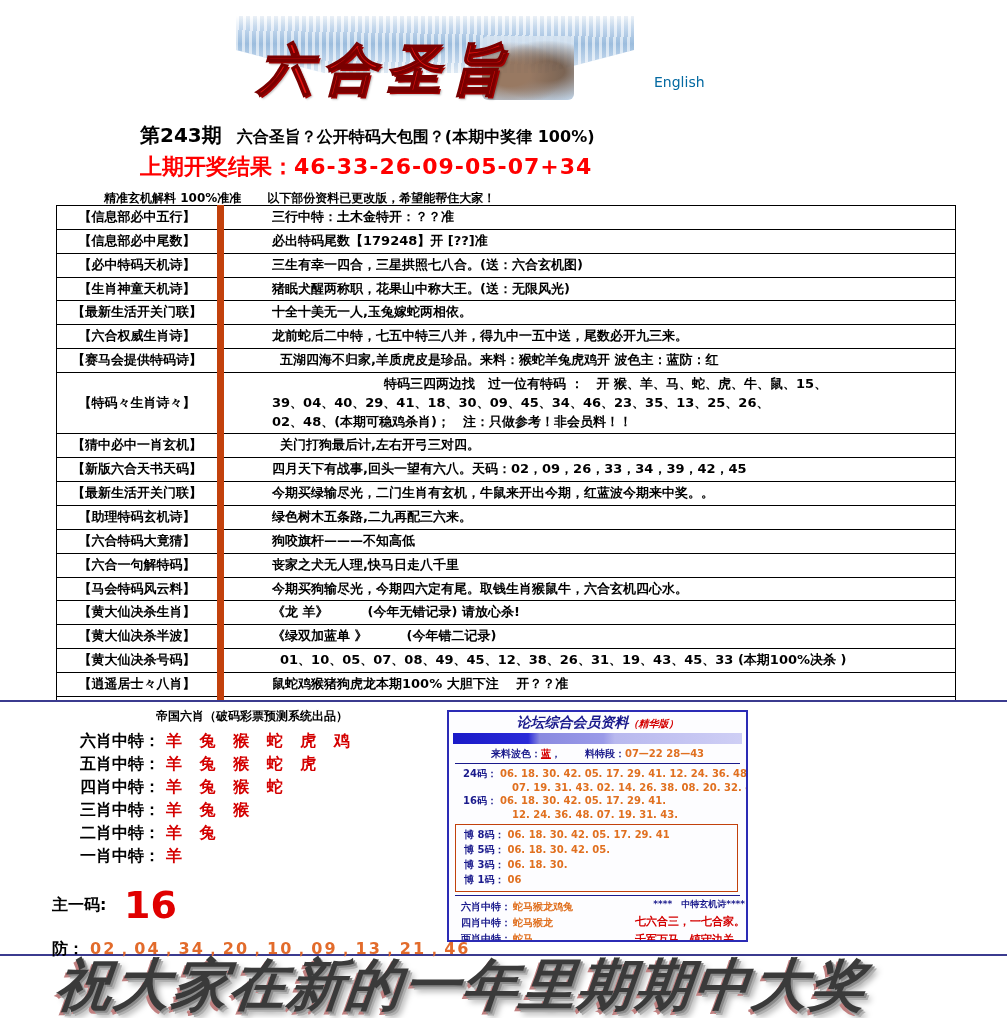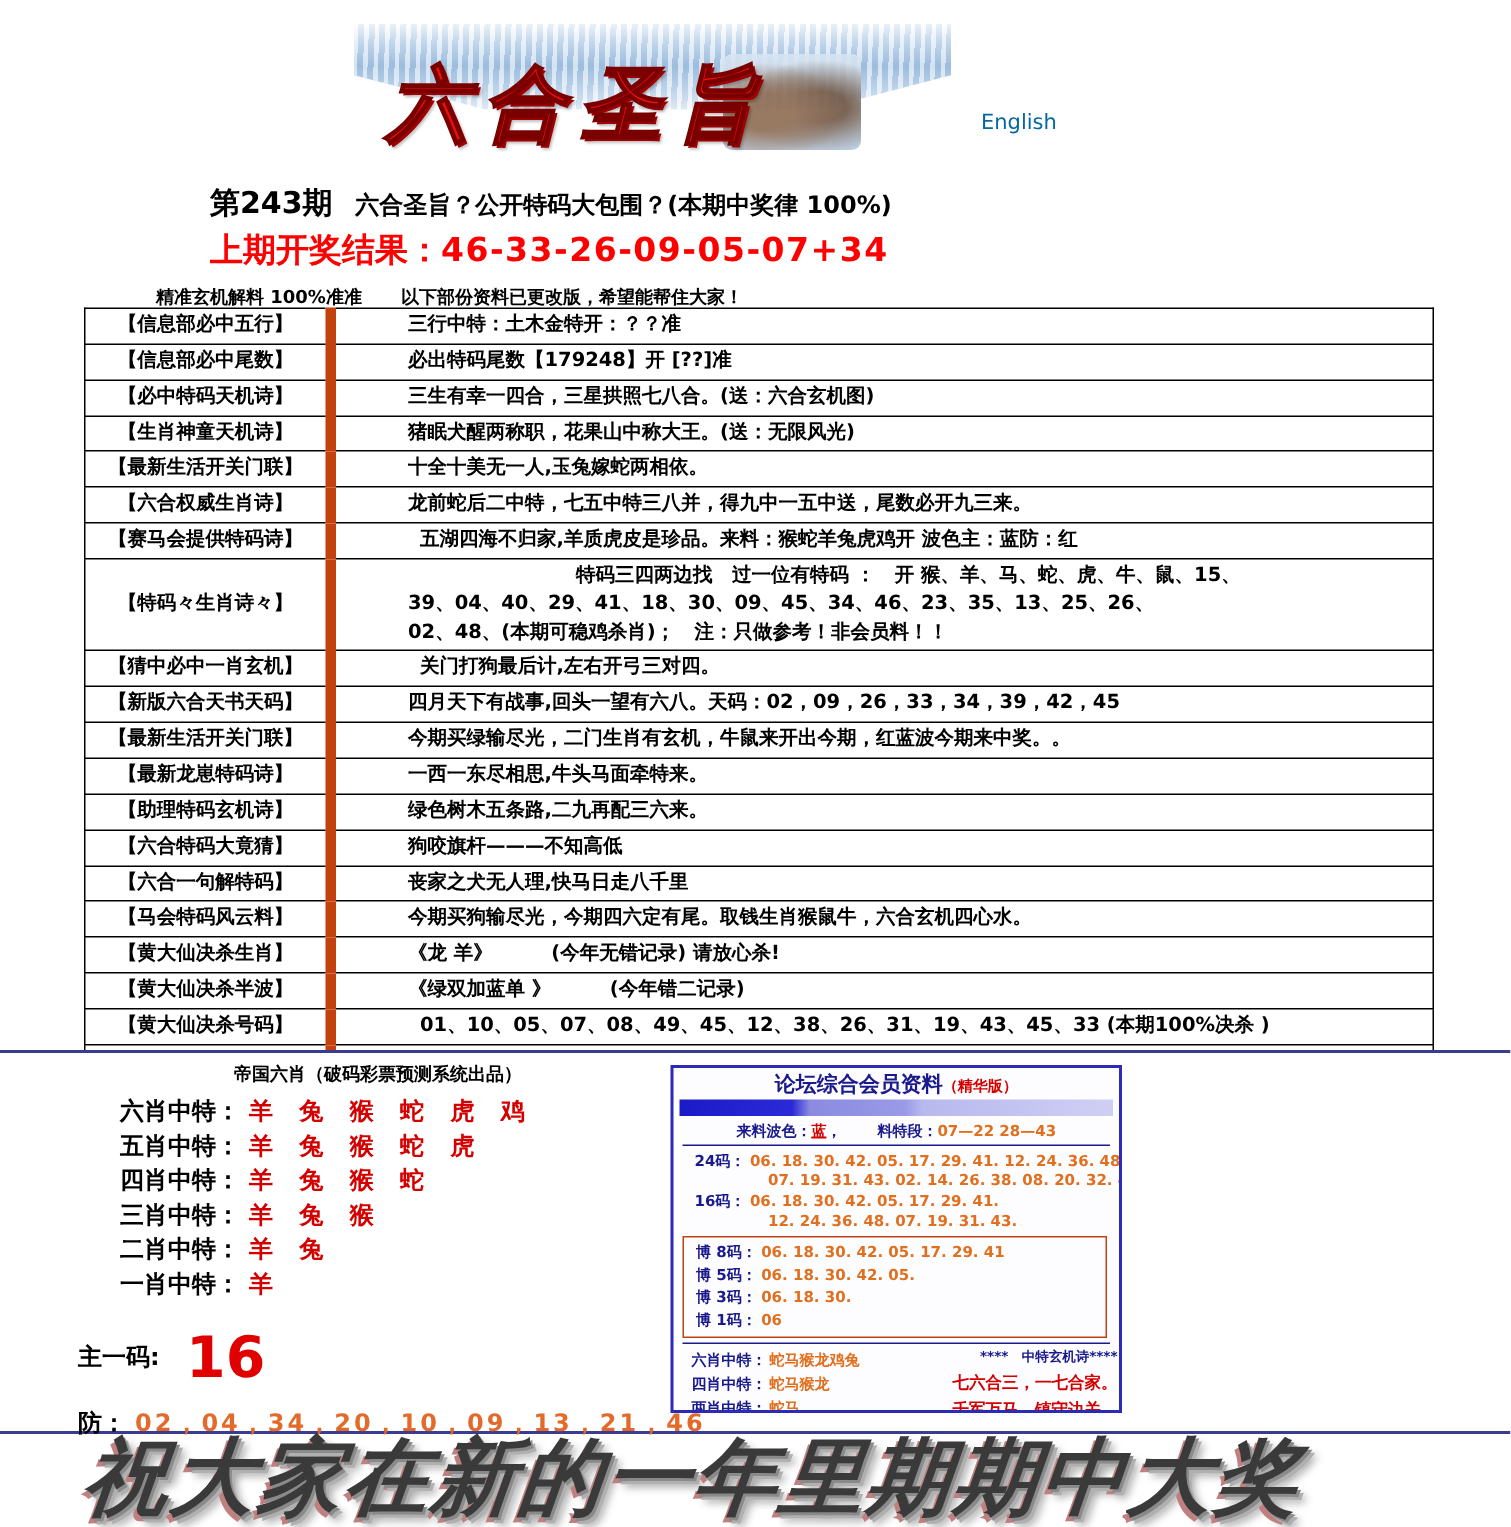--- a/index.html
+++ b/index.html
@@ -106,21 +106,21 @@
   .empire .guard .lab{margin-right:6px;}
   .empire .guard .nums{color:#e26b2b;letter-spacing:2px;}
 
   
   .forum{
     position:absolute;left:447px;top:8px;width:297px;height:228px;
     border:2px solid #2b2bb5;background:#fdfdff;overflow:hidden;
   }
   .forum-title{
     text-align:center;font-size:14px;font-weight:bold;color:#1a1a8c;
-    margin:2px 0 1px;white-space:nowrap;
+    margin:2px 0 1px;white-space:nowrap;font-style:italic;
   }
   .forum-title .sub{color:#d40000;font-size:10px;}
   .forum-bar{
     height:11px;margin:0 4px 3px;
     background:linear-gradient(90deg,#1a1ac8 0%,#2a2ad8 26%,#8a8ae0 30%,#9a9ae8 52%,#b8b8ee 56%,#cfcff5 100%);
   }
   .forum-meta{
     font-size:10px;font-weight:bold;color:#1a1a8c;text-align:center;white-space:nowrap;
     margin-bottom:1px;
   }
@@ -246,26 +246,20 @@
       <tr>
         <td class="label">【新版六合天书天码】</td>
         <td class="val">
             <span class="inner">四月天下有战事,回头一望有六八。天码：02，09，26，33，34，39，42，45</span>
           </td>
       </tr>
       <tr>
         <td class="label">【最新生活开关门联】</td>
         <td class="val">
             <span class="inner">今期买绿输尽光，二门生肖有玄机，牛鼠来开出今期，红蓝波今期来中奖。。</span>
-          </td>
-      </tr>
-      <tr>
-        <td class="label">【最新龙崽特码诗】</td>
-        <td class="val">
-            <span class="inner">一西一东尽相思,牛头马面牵特来。</span>
           </td>
       </tr>
       <tr>
         <td class="label">【助理特码玄机诗】</td>
         <td class="val">
             <span class="inner">绿色树木五条路,二九再配三六来。</span>
           </td>
       </tr>
       <tr>
         <td class="label">【六合特码大竟猜】</td>

